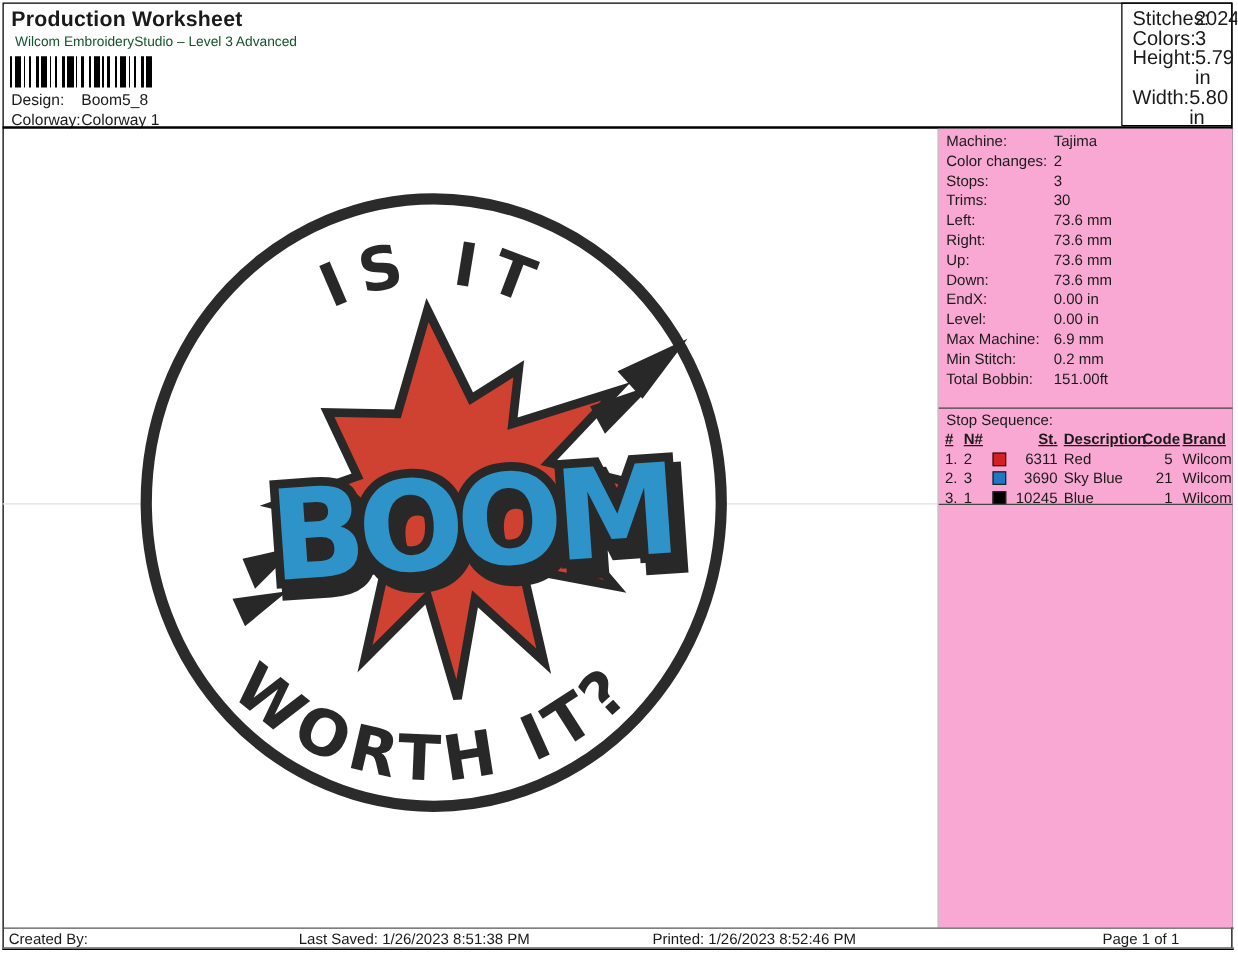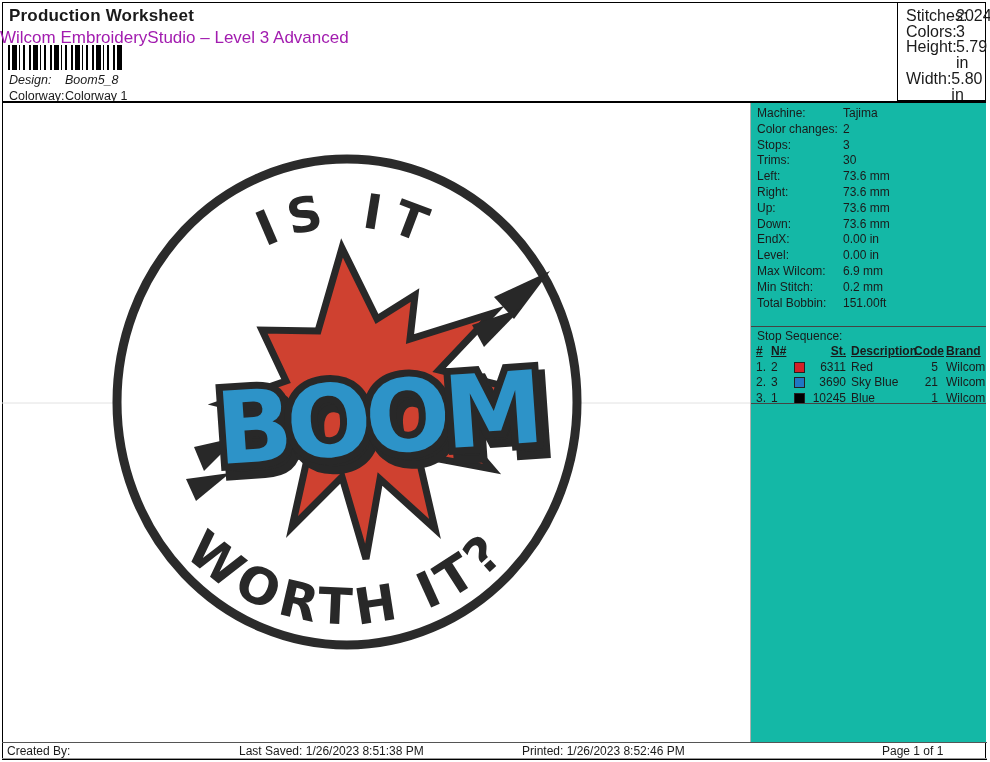--- a/index.html
+++ b/index.html
@@ -3,37 +3,37 @@
 <meta charset="utf-8">
 <style>
   * { margin:0; padding:0; box-sizing:border-box; }
   html,body { background:#fff; }
   body { font-family:"Liberation Sans","DejaVu Sans",sans-serif; color:#1a1a1a; }
   .page { position:relative; width:990px; height:762px; background:#fff; overflow:hidden; }
   .frame { position:absolute; left:2px; top:2px; width:984px; height:758px; border:1px solid #000; }
 
   
   .hdr-title { position:absolute; left:9px; top:6px; font-size:17px; font-weight:bold; letter-spacing:.2px; }
-  .hdr-sub { position:absolute; left:0; top:28px; font-size:17px; color:#a21caf; }
+  .hdr-sub { position:absolute; left:12px; top:28px; font-size:11px; color:#14532d; }
   .barcode { position:absolute; left:8px; top:45px; width:115px; height:25px;
     background:repeating-linear-gradient(90deg,#000 0 2px,#fff 2px 4px,#000 4px 9px,#fff 9px 11px,#000 11px 12px,#fff 12px 15px,#000 15px 17px,#fff 17px 21px); }
   .kv { position:absolute; font-size:12.5px; }
   .kv .k { display:inline-block; }
-  .hdr-design { left:9px; top:73px;font-style:italic; }
+  .hdr-design { left:9px; top:73px; }
   .hdr-colorway { left:9px; top:89px; }
   .hdr-design .k, .hdr-colorway .k { width:56px; }
   .hdr-divider { position:absolute; left:2px; top:101px; width:984px; height:2px; background:#000; }
 
   .stats-box { position:absolute; left:897px; top:2px; width:89px; height:99px; border:1px solid #000; padding:5px 0 0 8px; }
   .stats-row { display:flex; font-size:16px; line-height:15.7px; }
   .stats-row .k { width:50px; }
 
   
   .vdivider { position:absolute; left:750px; top:103px; width:1px; height:639px; background:#b0b0b0; }
-  .panel { position:absolute; left:751px; top:103px; width:235px; height:639px; background:#14b8a6; }
+  .panel { position:absolute; left:751px; top:103px; width:235px; height:639px; background:#f9a8d4; }
   .mi { padding:3px 0 0 6px; }
   .mi-row { display:flex; font-size:12px; line-height:15.8px; }
   .mi-row .k { width:86px; }
   .ss-divider1 { position:absolute; left:0; top:223px; width:235px; height:1px; background:#444; }
   .ss-title { position:absolute; left:6px; top:226px; font-size:12px; }
   .ss-table { position:absolute; left:5px; top:241px; width:228px; font-size:12px; }
   .ss-row { display:grid; grid-template-columns:15px 20px 17px 38px 68px 24px auto; line-height:15.6px; align-items:center; }
   .ss-row .c-st,.ss-row .c-code { text-align:right; }
   .ss-row .c-brand { padding-left:8px; }
   .ss-head { font-weight:bold; }
@@ -152,21 +152,21 @@
         </div>
       <div class="mi-row">
           <span class="k">EndX:</span>
           <span>0.00 in</span>
         </div>
       <div class="mi-row">
           <span class="k">Level:</span>
           <span>0.00 in</span>
         </div>
       <div class="mi-row">
-          <span class="k">Max Wilcom:</span>
+          <span class="k">Max Machine:</span>
           <span>6.9 mm</span>
         </div>
       <div class="mi-row">
           <span class="k">Min Stitch:</span>
           <span>0.2 mm</span>
         </div>
       <div class="mi-row">
           <span class="k">Total Bobbin:</span>
           <span>151.00ft</span>
         </div>

